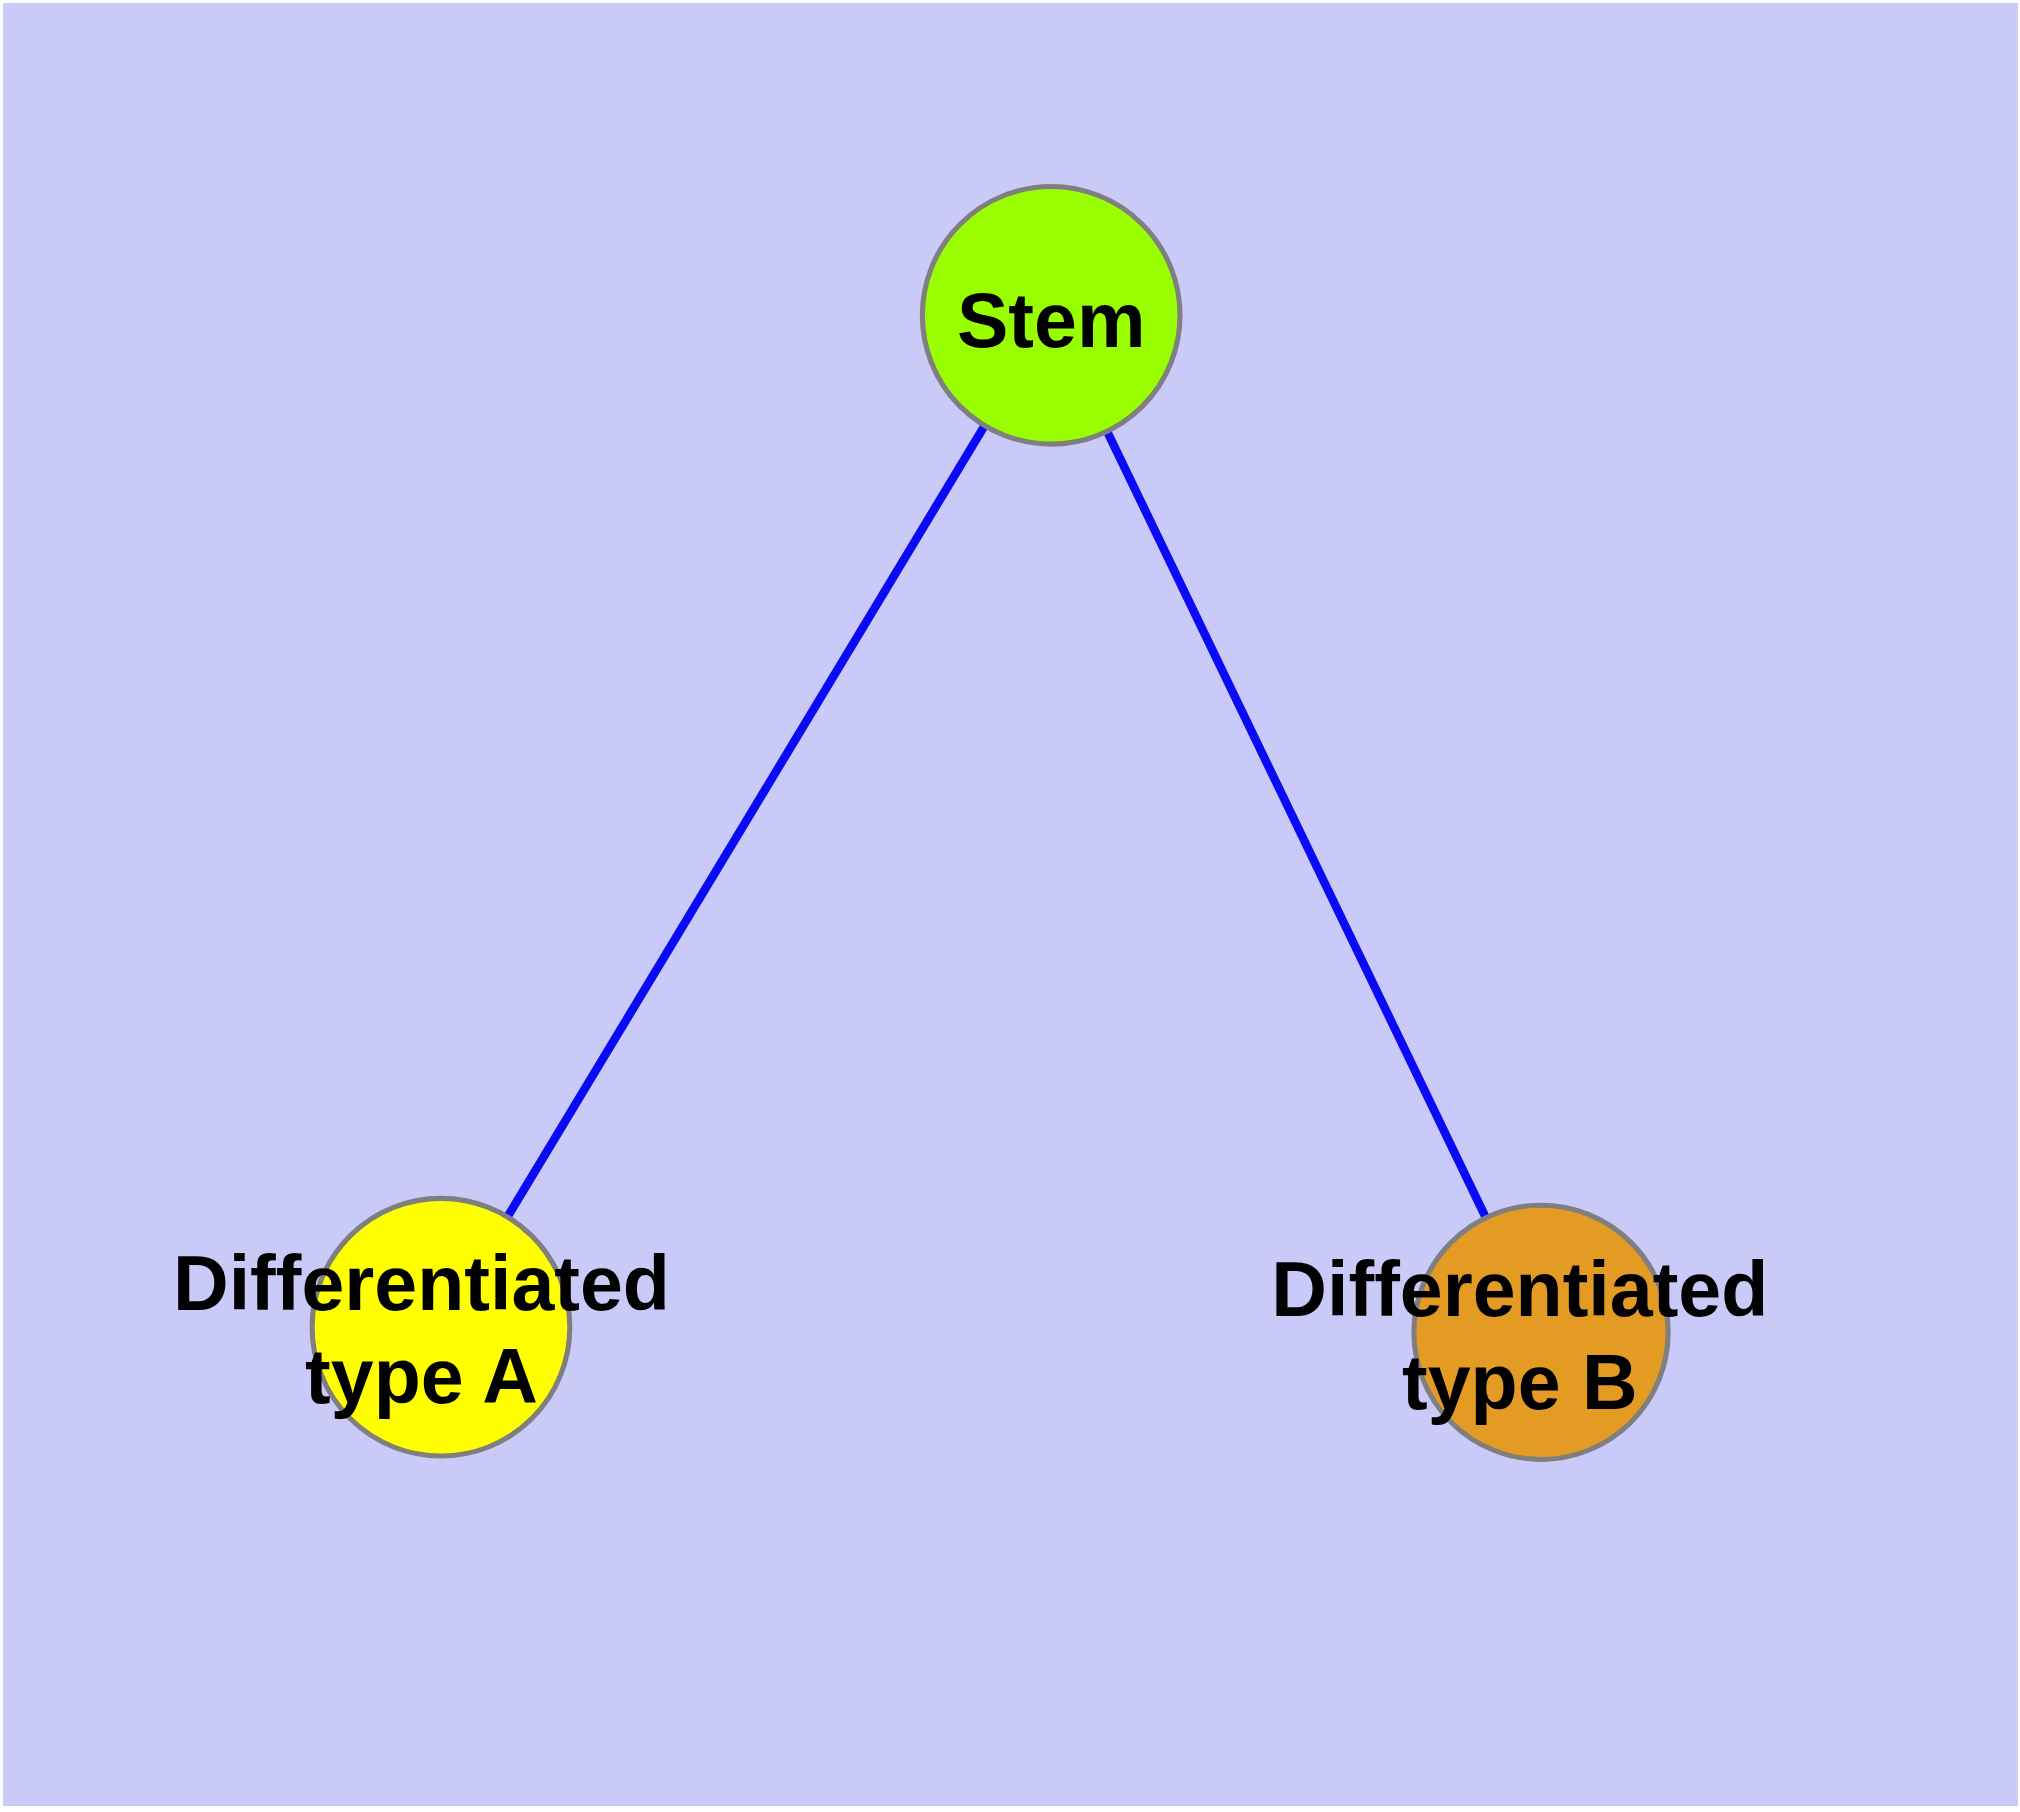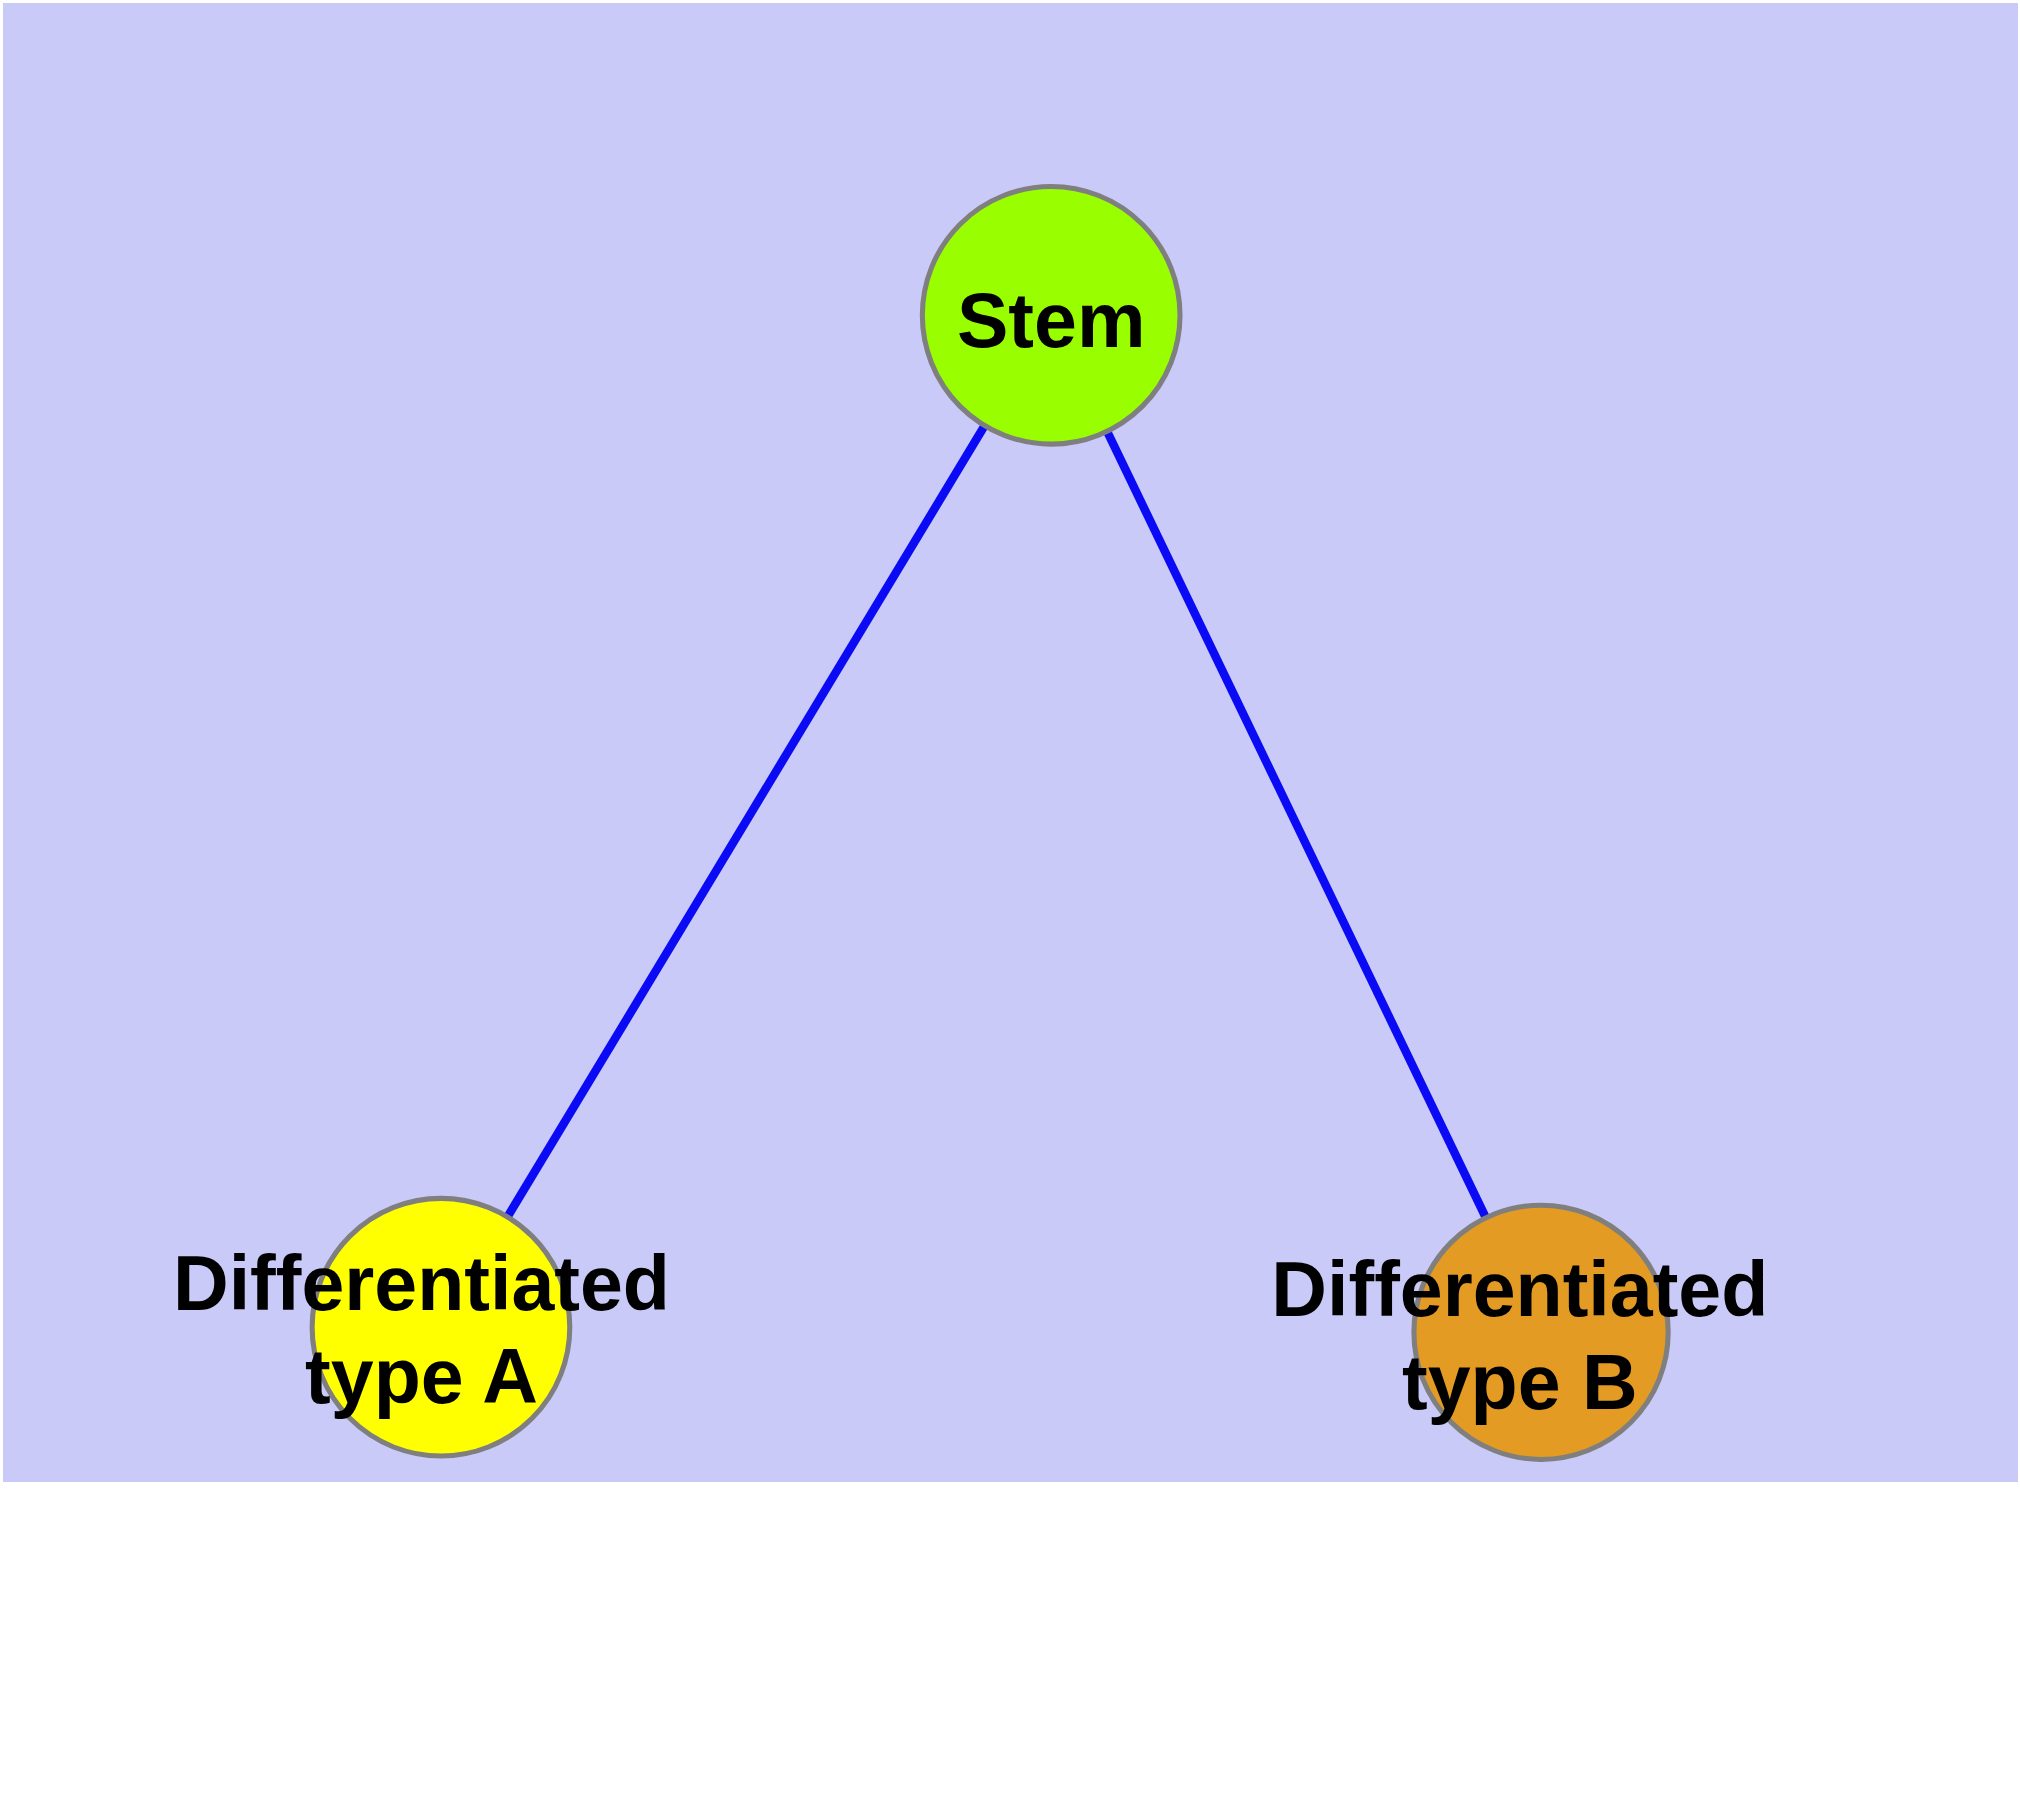--- a/index.html
+++ b/index.html
@@ -4,21 +4,21 @@
 <style>
   html, body {
     margin: 0;
     padding: 0;
     background: #ffffff;
     font-family: "Liberation Sans", sans-serif;
   }
   .stage {
     position: relative;
     width: 2021px;
-    height: 1482px;
+    height: 1812px;
     background: #ffffff;
     overflow: hidden;
   }
   .canvas {
     position: absolute;
     top: 2.5px;
     left: 2.5px;
     width: 2015px;
     height: 1803px;
     

